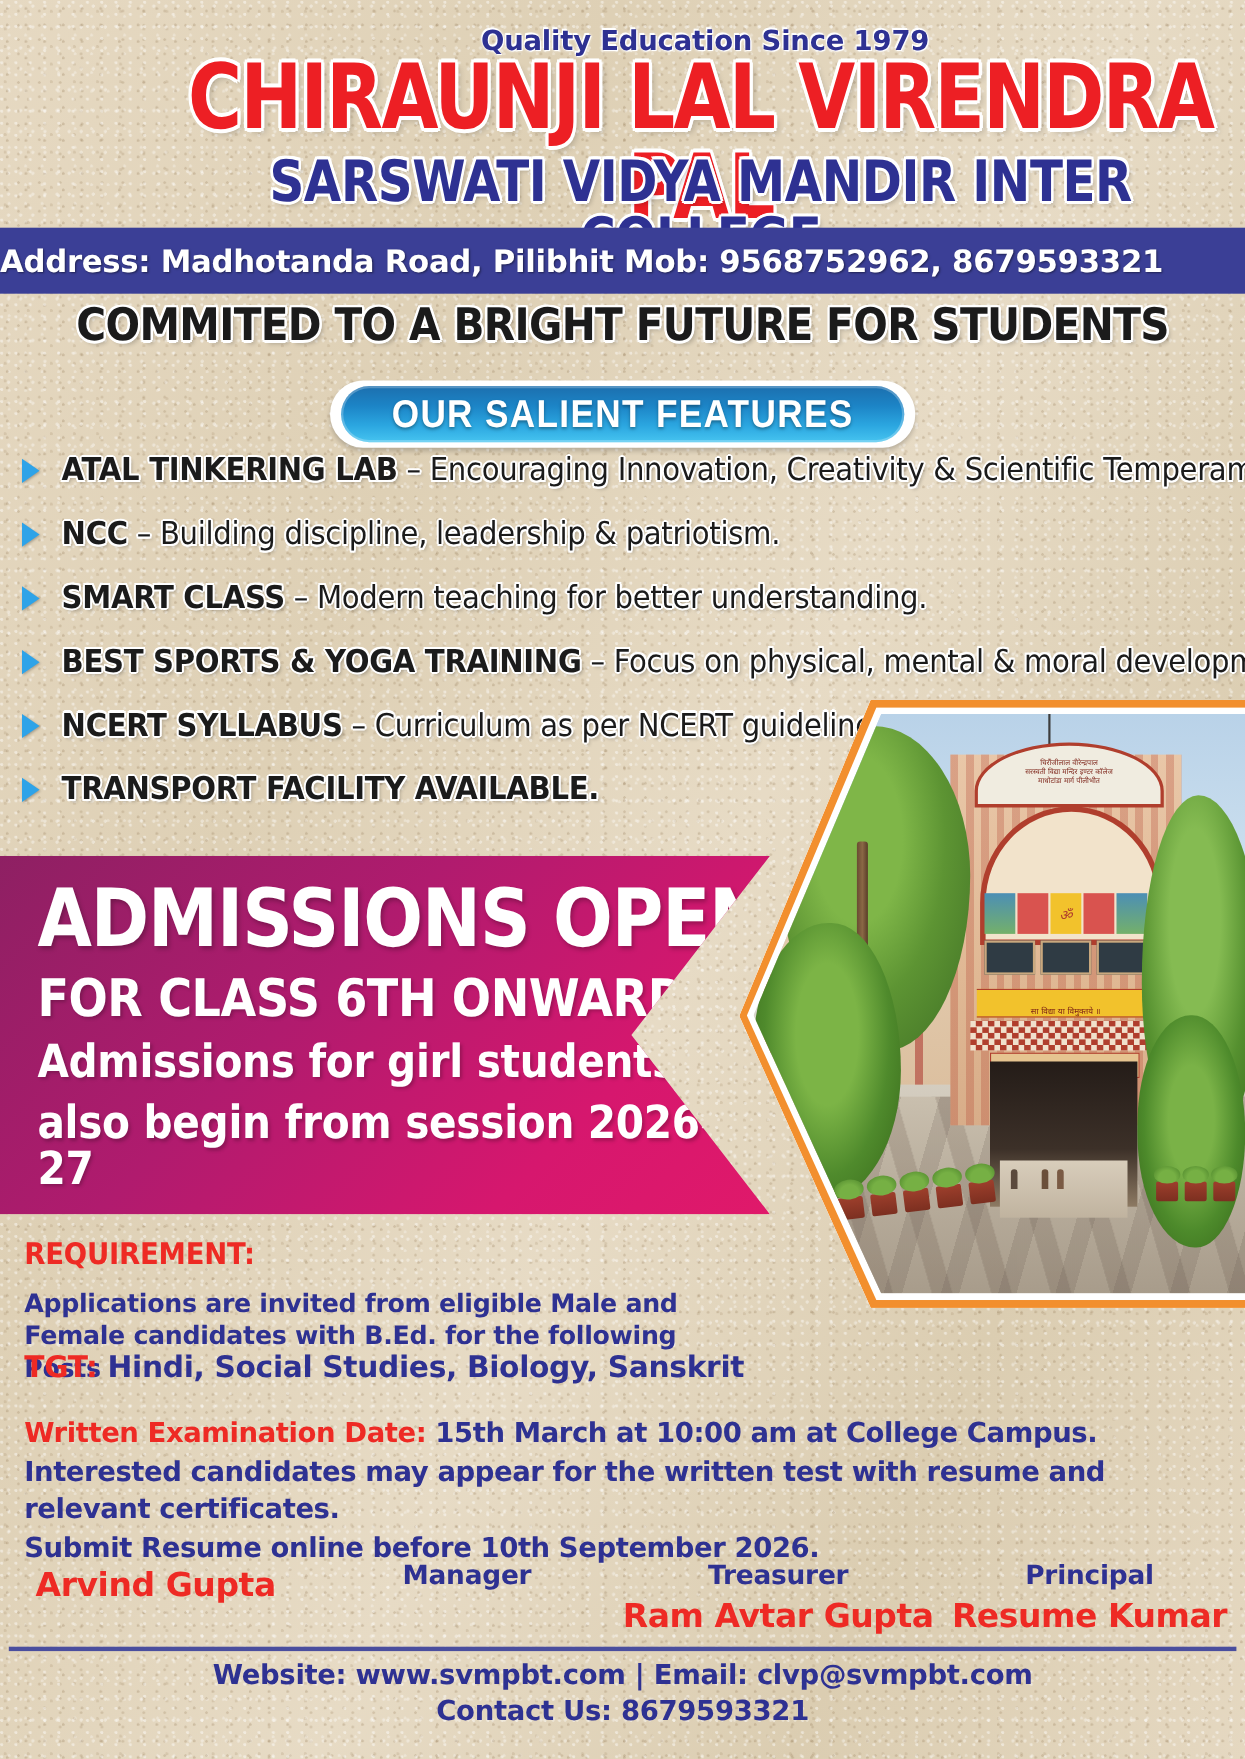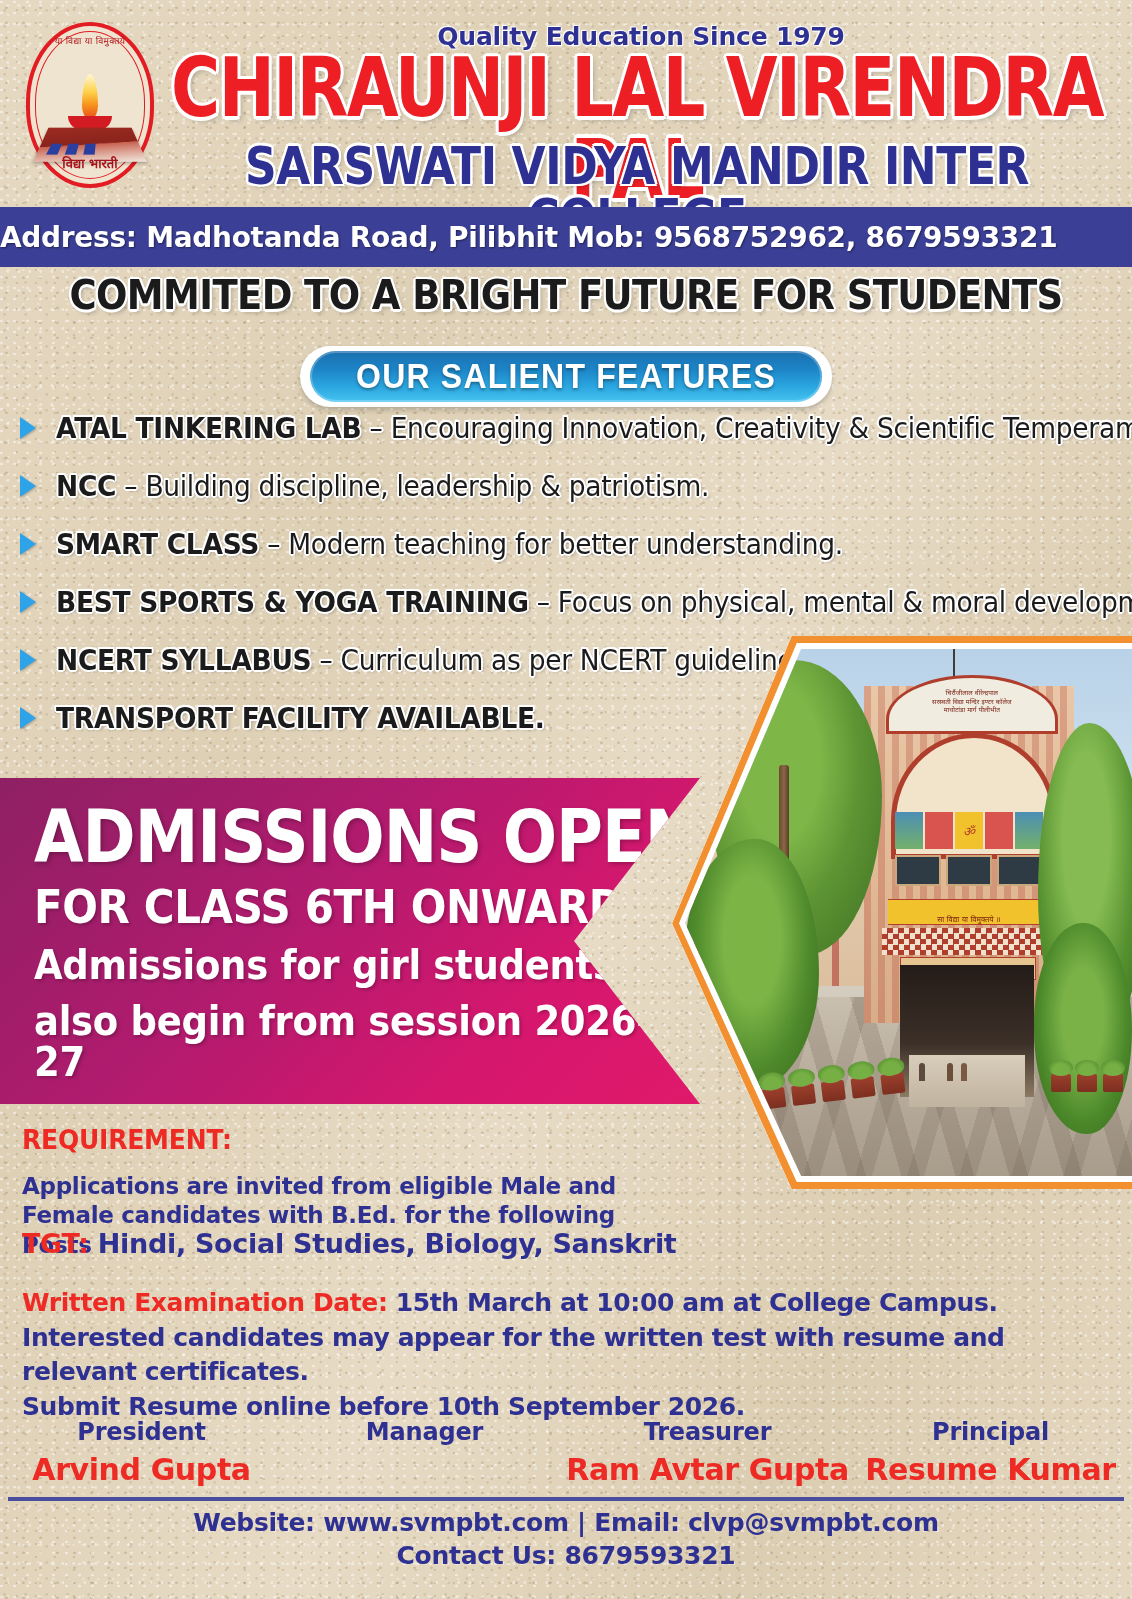--- a/index.html
+++ b/index.html
@@ -358,34 +358,20 @@
   .footer .l2{font-size:25px;font-weight:bold;color:#2e3192;margin-top:4px;
     font-family:"DejaVu Sans",sans-serif;letter-spacing:-.3px;}
 </style>
 </head>
 <body>
 
 <div id="poster">
 
   <div class="header">
 
-    <div class="logo">
-      <div class="logo-oval"></div>
-      <div class="logo-rays"></div>
-      <div class="logo-flame"></div>
-      <div class="logo-diya"></div>
-      <div class="logo-book"></div>
-      <div class="logo-marks">
-          <i></i>
-          <i></i>
-          <i></i>
-        </div>
-      <div class="logo-sanskrit-top">या विद्या या विमुक्तये</div>
-      <div class="logo-sanskrit-bottom">विद्या भारती</div>
-    </div>
 
     <div class="tagline">Quality Education Since 1979</div>
     <div class="title-main">CHIRAUNJI LAL VIRENDRA PAL</div>
     <div class="title-sub">SARSWATI VIDYA MANDIR INTER COLLEGE</div>
   </div>
 
   <div class="addressbar">
     <span>Address: Madhotanda Road, Pilibhit Mob: 9568752962, 8679593321</span>
   </div>
 
@@ -515,21 +501,20 @@
   </div>
 
   <div class="exam">
     <div><b>Written Examination Date:</b><span> 15th March at 10:00 am at College Campus.</span></div>
     <div>Interested candidates may appear for the written test with resume and relevant certificates.</div>
     <div>Submit Resume online before 10th September 2026.</div>
   </div>
 
   <div class="officials">
     <div class="off">
-      <div class="role">President</div>
       <div class="name">Arvind Gupta</div>
     </div>
     <div class="off">
       <div class="role">Manager</div>
     </div>
     <div class="off">
       <div class="role">Treasurer</div>
       <div class="name">Ram Avtar Gupta</div>
     </div>
     <div class="off">

